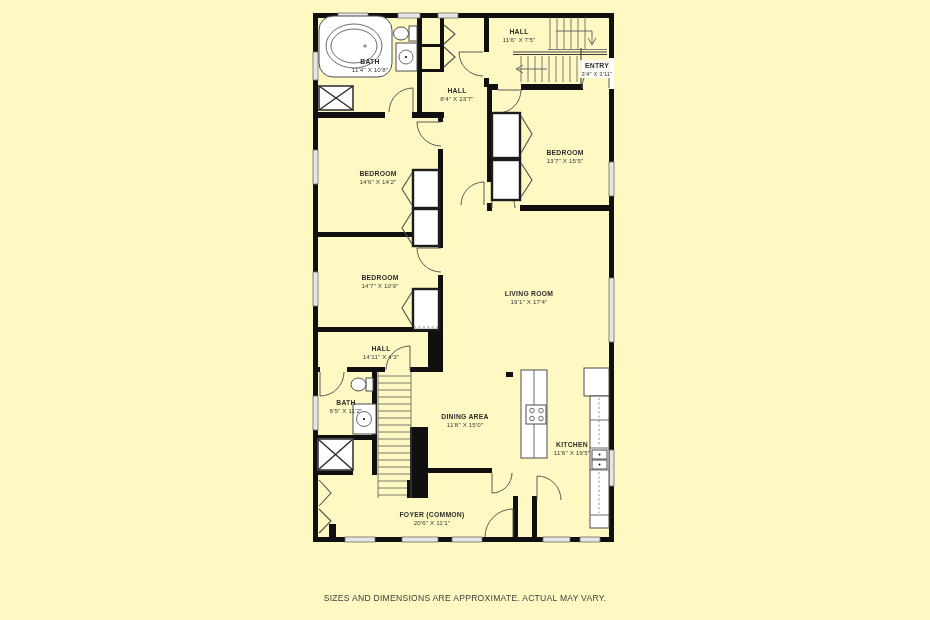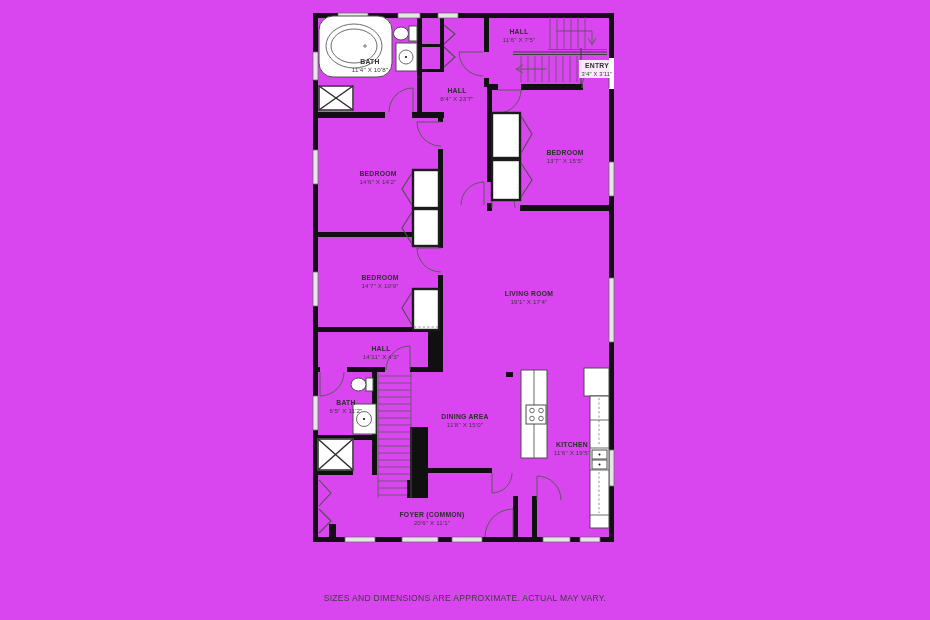--- a/index.html
+++ b/index.html
@@ -1,16 +1,16 @@
 <!DOCTYPE html>
 <html><head>
 <meta charset="utf-8">
 <style>
   html,body{margin:0;padding:0;background:#ffffff;}
-  .stage{position:relative;width:930px;height:620px;background:#d946ef;overflow:hidden;
+  .stage{position:relative;width:930px;height:620px;background:#fef9c3;overflow:hidden;
          font-family:"Liberation Sans",sans-serif;}
   .wall{fill:#101010;stroke:none;}
   .blk{fill:#101010;}
   .win{fill:#e6e6e6;stroke:#6e6e6e;stroke-width:0.8;}
   .gap{fill:#ffffff;stroke:none;}
   .door{fill:none;stroke:#5a5a5a;stroke-width:1;}
   .fix{fill:#ffffff;stroke:#4d4d4d;stroke-width:1;}
   .fixthin{fill:none;stroke:#5a5a5a;stroke-width:0.9;}
   .closet{fill:#ffffff;stroke:#1c1c1c;stroke-width:2.4;}
   .chev{fill:none;stroke:#4f4f4f;stroke-width:1.1;}

